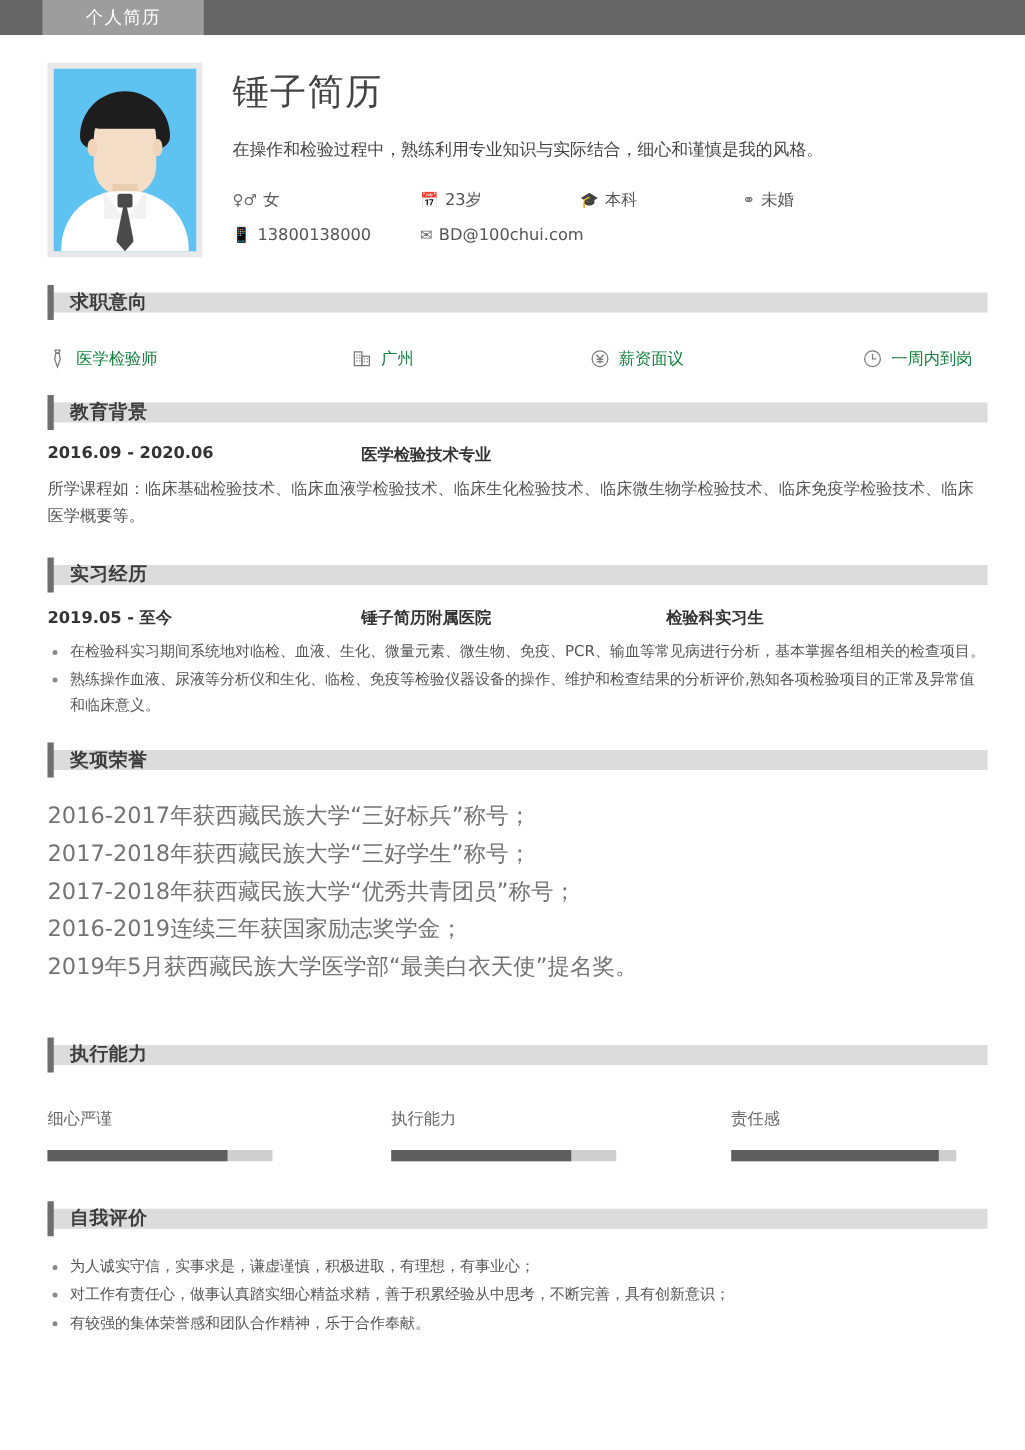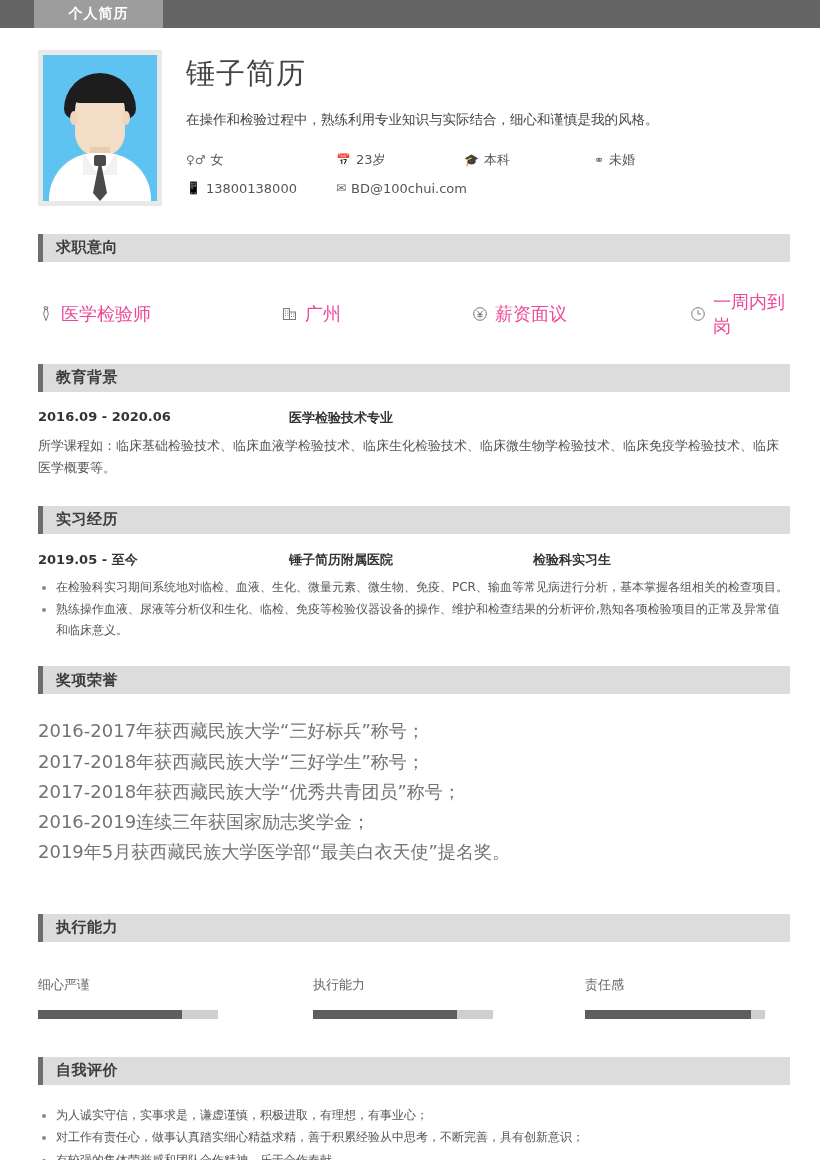--- a/index.html
+++ b/index.html
@@ -19,21 +19,21 @@
     display: flex;
     align-items: stretch;
   }
   .topbar-spacer { width: 34px; flex: 0 0 34px; }
   .topbar-tab {
     width: 129px;
     flex: 0 0 129px;
     background: #9d9d9d;
     color: #ffffff;
     font-size: 14px;
-    font-weight: bold;
+    font-weight: normal;
     display: flex;
     align-items: center;
     justify-content: center;
     letter-spacing: 1px;
   }
 
   
   .page { width: 820px; padding: 0; }
 
   
@@ -166,21 +166,21 @@
     font-size: 12px;
     color: #6b6b6b;
     line-height: 1;
     display: inline-block;
   }
 
   
   .section { margin-top: 26px; }
   .sec-head {
     margin: 0 30px 0 38px;
-    height: 28px;
+    height: 16px;
     background: #dcdcdc;
     display: flex;
     align-items: center;
     position: relative;
   }
   .sec-head .accent {
     width: 5px;
     height: 28px;
     background: #6e6e6e;
     flex: 0 0 5px;
@@ -196,22 +196,22 @@
   .sec-body {
     margin: 0 30px 0 38px;
     padding-top: 12px;
   }
 
   
   .intent-row {
     display: flex;
     align-items: center;
     padding-top: 16px;
-    font-size: 18px;
-    color: #ec4899;
+    font-size: 13px;
+    color: #15803d;
   }
   .intent-item {
     display: flex;
     align-items: center;
     gap: 7px;
   }
   .intent-item.c1 { width: 244px; flex: 0 0 244px; }
   .intent-item.c2 { width: 190px; flex: 0 0 190px; }
   .intent-item.c3 { width: 218px; flex: 0 0 218px; }
   .intent-item.c4 { flex: 1 1 auto; }

